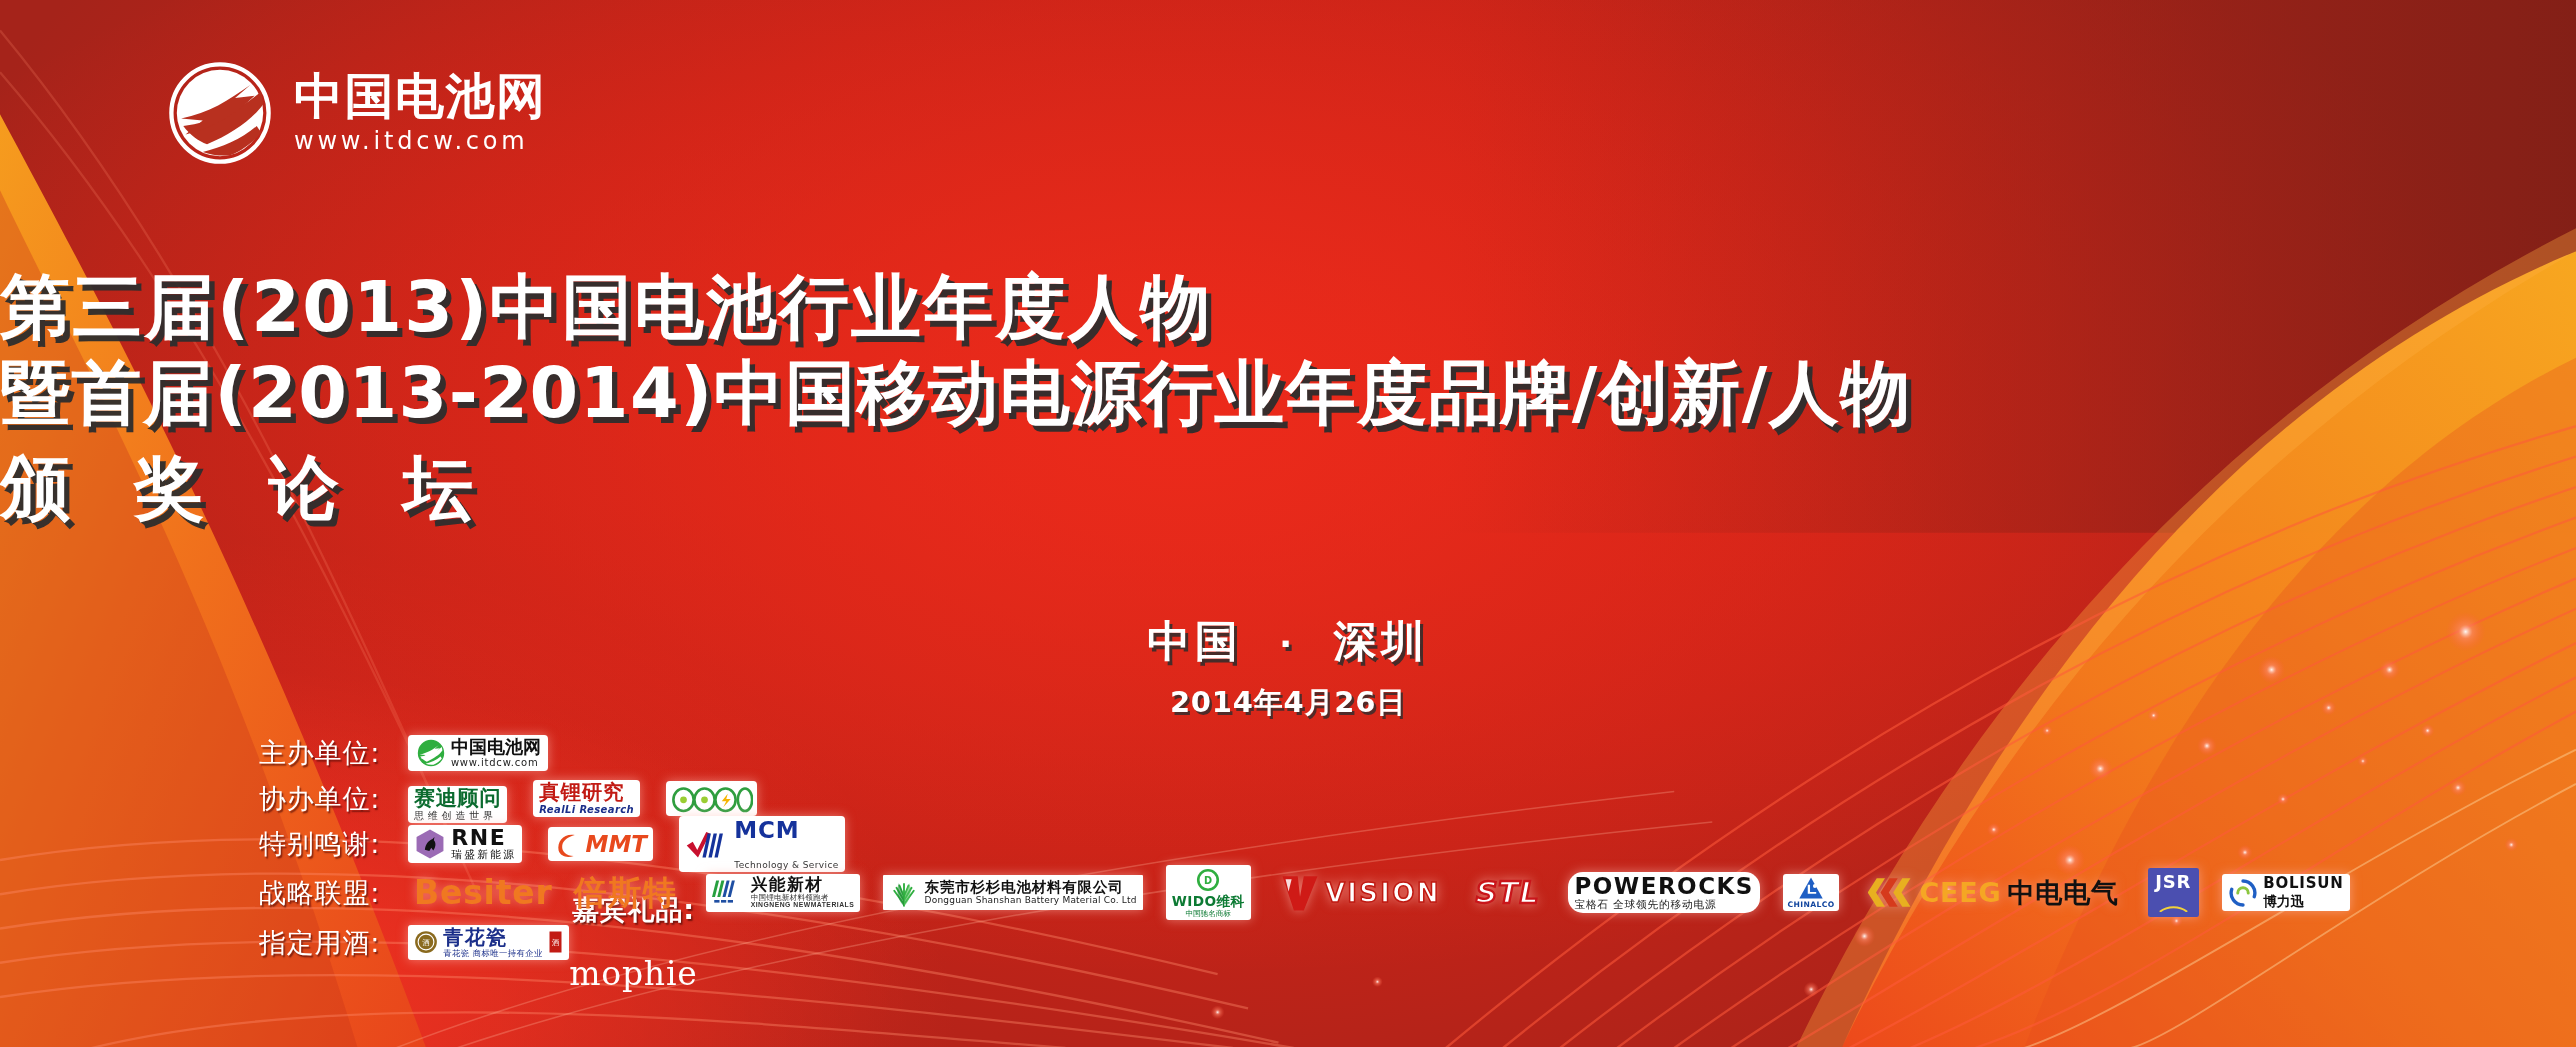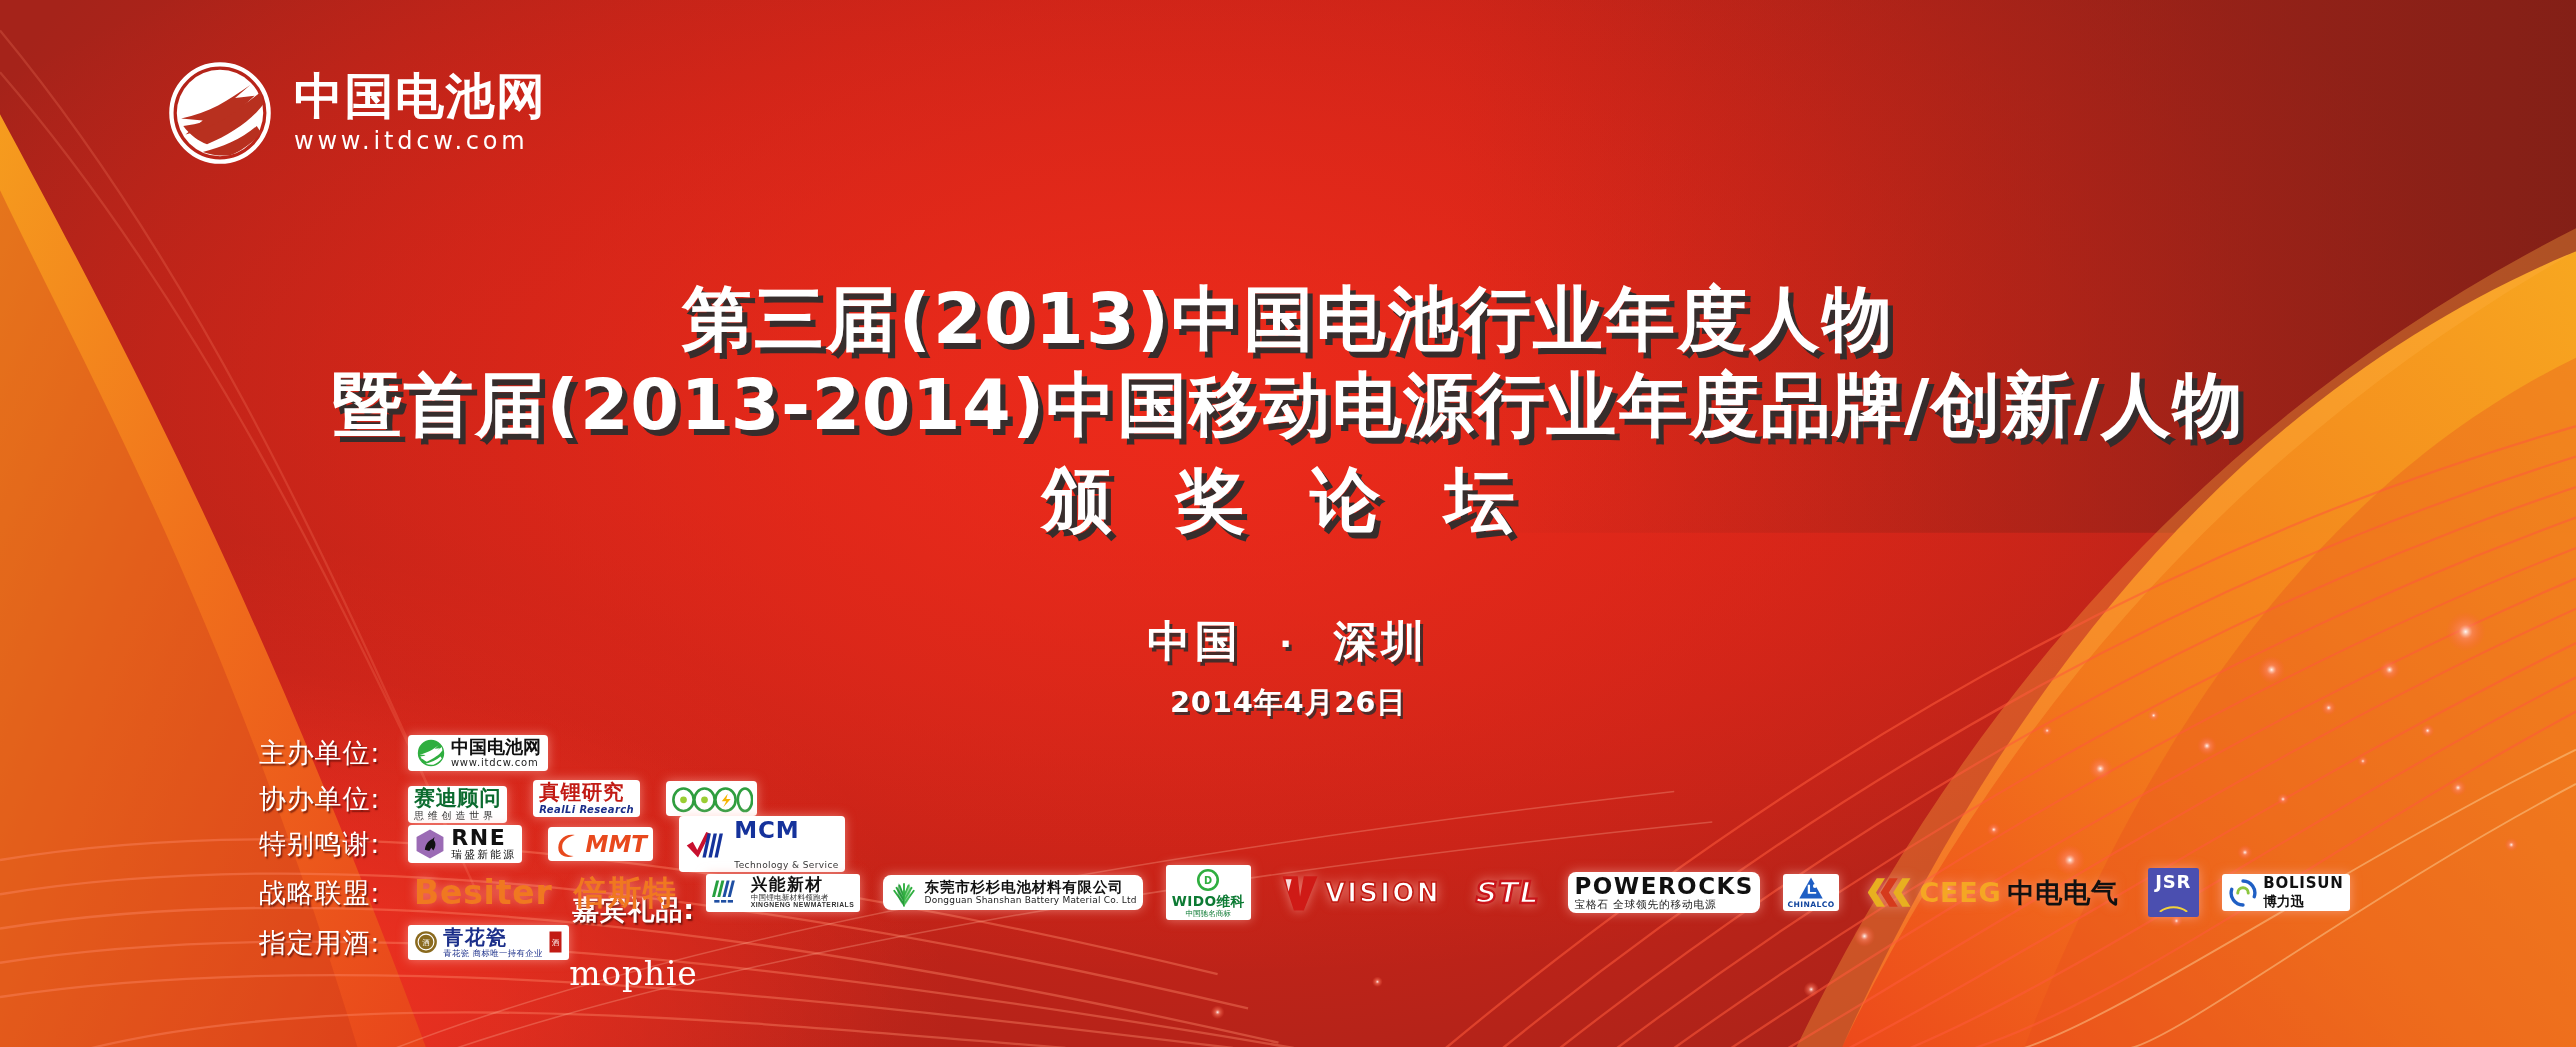--- a/index.html
+++ b/index.html
@@ -33,22 +33,21 @@
     letter-spacing:1.5px; line-height:1.05;
     font-family:"DejaVu Sans","Liberation Sans",sans-serif;
   }
   .logo-url{
     color:#ffffff; font-size:24px; letter-spacing:3.8px;
     margin-top:4.6px; font-family:"DejaVu Sans",sans-serif;
   }
 
   
   .headline{
-    position:absolute; left:0; right:0; top:280px;
-    text-align:center;
+    position:absolute; left:0; right:0; top:268px;
   }
   .hl-line{
     color:#ffffff; font-weight:bold;
     font-family:"DejaVu Sans","Liberation Sans",sans-serif;
     text-shadow: 5.3px 6px 0 rgba(45,45,45,0.95);
     white-space:nowrap;
   }
   .hl-1{font-size:70px; letter-spacing:2.3px; line-height:1.12;}
   .hl-2{font-size:70px; letter-spacing:1.5px; line-height:1.2; margin-top:4.6px;}
   .hl-3{font-size:70px; letter-spacing:20px; line-height:1.2; margin-top:10.7px;}
@@ -435,21 +434,21 @@
             <rect x="24" y="56" width="14" height="7" fill="#1f4fa3"></rect>
             <rect x="42" y="56" width="14" height="7" fill="#1f4fa3"></rect>
           </svg>
           <span class="tx">
             <span class="t-main">兴能新材</span>
             <span class="t-sub">中国锂电新材料领跑者</span>
             <span class="t-sub2">XINGNENG NEWMATERIALS</span>
           </span>
         </div>
 
-        <div class="chip c-shanshan" style="background:#fff;border-radius:8px;">
+        <div class="chip c-shanshan" style="background:#fff;border-radius:1px;">
           <svg class="mk" width="30" height="30" viewBox="0 0 80 80">
             <g stroke="#2fae3f" stroke-width="5" fill="none" stroke-linecap="round">
               <path d="M40 74 L40 16"></path>
               <path d="M40 70 L14 34"></path>
                 <path d="M40 70 L66 34"></path>
               <path d="M40 60 L20 26"></path>
                 <path d="M40 60 L60 26"></path>
               <path d="M40 50 L28 20"></path>
                 <path d="M40 50 L52 20"></path>
             </g>
@@ -483,21 +482,21 @@
               <span class="t-main">VISION</span>
             </span>
         </div>
 
         <div class="chip c-stl">
           <span class="tx">
               <span class="t-main">STL</span>
             </span>
         </div>
 
-        <div class="chip c-powerocks" style="background:#fff;border-radius:8px;">
+        <div class="chip c-powerocks" style="background:#fff;border-radius:15px;">
           <span class="tx">
             <span class="t-main">POWEROCKS</span>
             <span class="t-sub">宝格石 全球领先的移动电源</span>
           </span>
         </div>
 
         <div class="chip c-chinalco" style="background:#fff;border-radius:3px;flex-direction:column;gap:0.8px;padding:2.3px 4.6px;">
           <svg class="mk" width="26" height="24" viewBox="0 0 80 72">
             <polygon points="40,4 76,68 4,68" fill="#1f5fc4"></polygon>
             <path d="M30 26 L30 54 L56 54 L56 48 L37 48 L37 26 Z" fill="#fff"></path>

